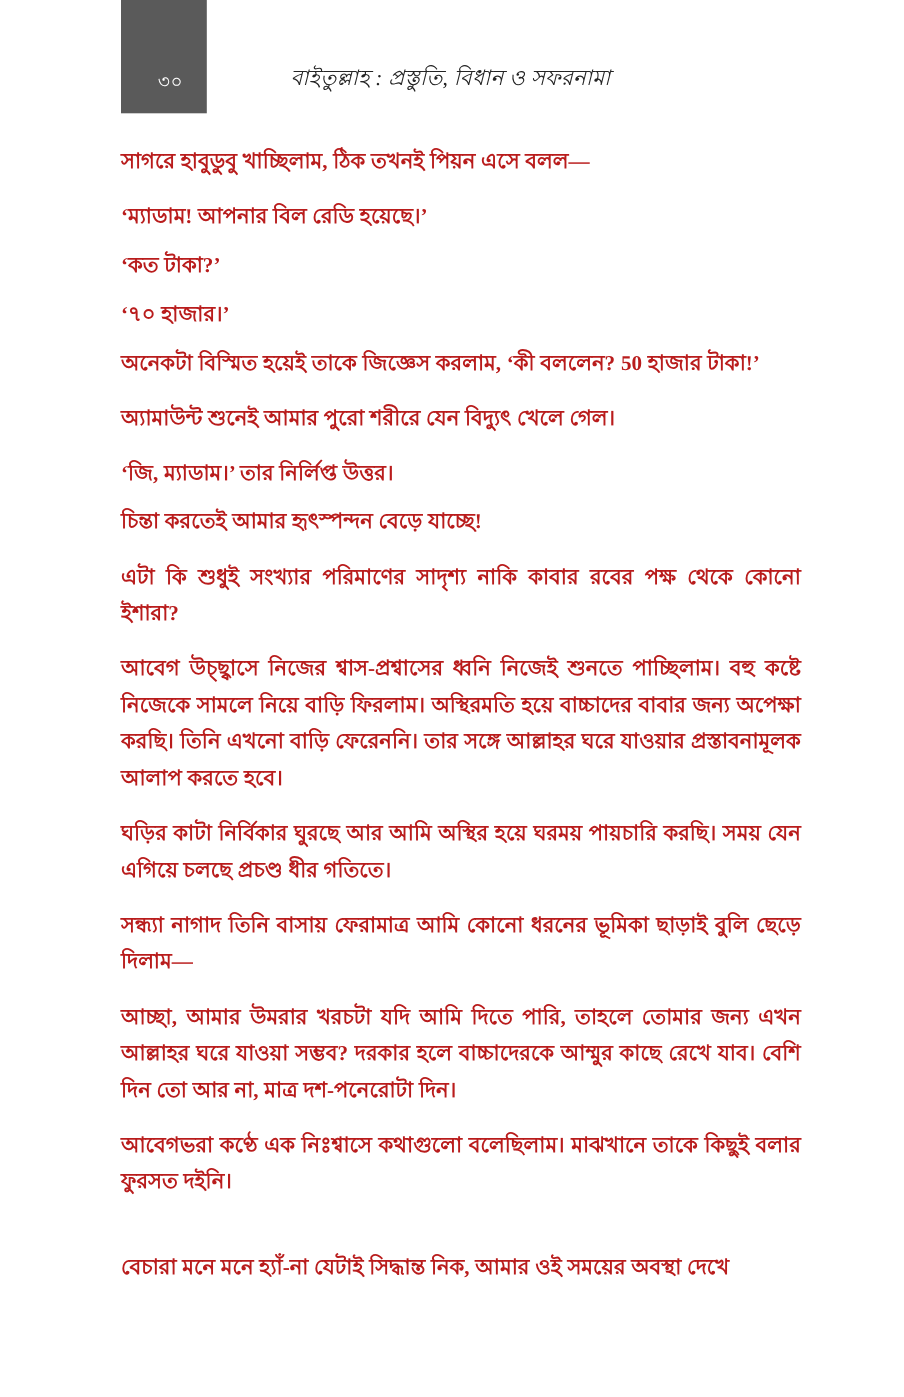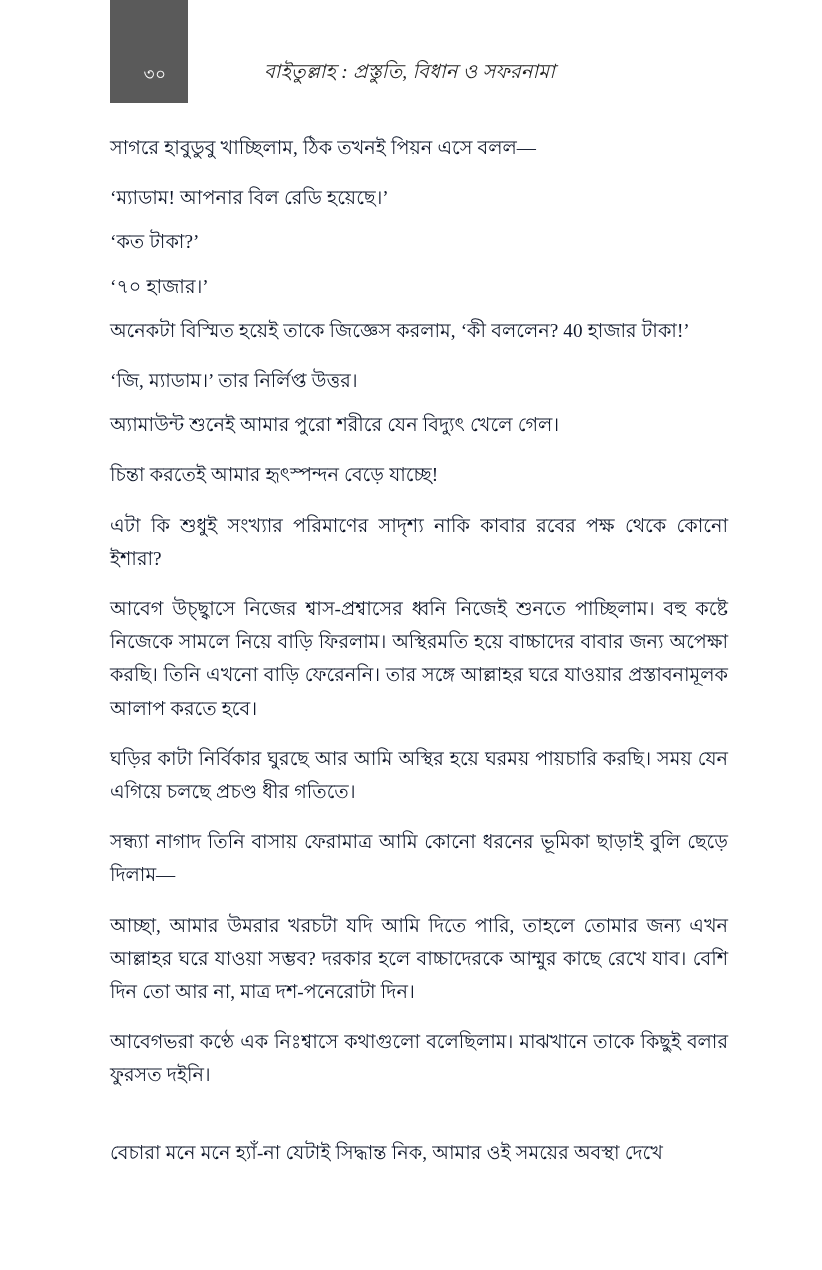--- a/index.html
+++ b/index.html
@@ -75,22 +75,23 @@
     top: 131px;
     width: 618px;
   }
 
   .para {
     margin: 0 0 17px 0;
     font-size: 19.2px;
     line-height: 33.2px;
     text-align: justify;
     text-justify: inter-word;
-    color: #0f172a;
+    color: #b91c1c;
     word-spacing: 0.4px;
+    font-weight: bold;
   }
 
   .para:last-child {
     margin-bottom: 0;
     margin-top: 44px;
   }
 
   
   .para.tight {
     margin-bottom: 11px;
@@ -110,23 +111,23 @@
       <span class="folio-number">৩০</span>
     </div>
     <div class="running-title">বাইতুল্লাহ : প্রস্তুতি, বিধান ও সফরনামা</div>
   </div>
 
   <div class="body-block">
     <p class="para last-line-left">সাগরে হাবুডুবু খাচ্ছিলাম, ঠিক তখনই পিয়ন এসে বলল—</p>
     <p class="para tight last-line-left">‘ম্যাডাম! আপনার বিল রেডি হয়েছে।’</p>
     <p class="para tight last-line-left">‘কত টাকা?’</p>
     <p class="para tight last-line-left">‘৭০ হাজার।’</p>
-    <p class="para last-line-left">অনেকটা বিস্মিত হয়েই তাকে জিজ্ঞেস করলাম, ‘কী বললেন? 40 হাজার টাকা!’</p>
+    <p class="para last-line-left">অনেকটা বিস্মিত হয়েই তাকে জিজ্ঞেস করলাম, ‘কী বললেন? 50 হাজার টাকা!’</p>
+    <p class="para last-line-left">অ্যামাউন্ট শুনেই আমার পুরো শরীরে যেন বিদ্যুৎ খেলে গেল।</p>
     <p class="para tight last-line-left">‘জি, ম্যাডাম।’ তার নির্লিপ্ত উত্তর।</p>
-    <p class="para last-line-left">অ্যামাউন্ট শুনেই আমার পুরো শরীরে যেন বিদ্যুৎ খেলে গেল।</p>
     <p class="para last-line-left">চিন্তা করতেই আমার হৃৎস্পন্দন বেড়ে যাচ্ছে!</p>
     <p class="para">এটা কি শুধুই সংখ্যার পরিমাণের সাদৃশ্য নাকি কাবার রবের পক্ষ থেকে কোনো ইশারা?</p>
     <p class="para">আবেগ উচ্ছ্বাসে নিজের শ্বাস-প্রশ্বাসের ধ্বনি নিজেই শুনতে পাচ্ছিলাম। বহু কষ্টে নিজেকে সামলে নিয়ে বাড়ি ফিরলাম। অস্থিরমতি হয়ে বাচ্চাদের বাবার জন্য অপেক্ষা করছি। তিনি এখনো বাড়ি ফেরেননি। তার সঙ্গে আল্লাহর ঘরে যাওয়ার প্রস্তাবনামূলক আলাপ করতে হবে।</p>
     <p class="para">ঘড়ির কাটা নির্বিকার ঘুরছে আর আমি অস্থির হয়ে ঘরময় পায়চারি করছি। সময় যেন এগিয়ে চলছে প্রচণ্ড ধীর গতিতে।</p>
     <p class="para">সন্ধ্যা নাগাদ তিনি বাসায় ফেরামাত্র আমি কোনো ধরনের ভূমিকা ছাড়াই বুলি ছেড়ে দিলাম—</p>
     <p class="para">আচ্ছা, আমার উমরার খরচটা যদি আমি দিতে পারি, তাহলে তোমার জন্য এখন আল্লাহর ঘরে যাওয়া সম্ভব? দরকার হলে বাচ্চাদেরকে আম্মুর কাছে রেখে যাব। বেশি দিন তো আর না, মাত্র দশ-পনেরোটা দিন।</p>
     <p class="para">আবেগভরা কণ্ঠে এক নিঃশ্বাসে কথাগুলো বলেছিলাম। মাঝখানে তাকে কিছুই বলার ফুরসত দইনি।</p>
     <p class="para last-line-left">বেচারা মনে মনে হ্যাঁ-না যেটাই সিদ্ধান্ত নিক, আমার ওই সময়ের অবস্থা দেখে</p>
   </div>
 

